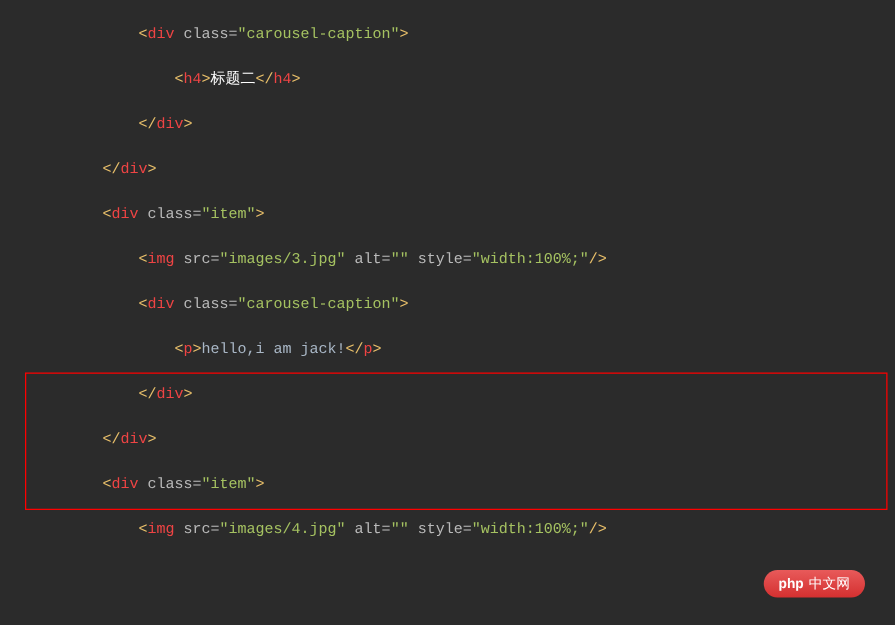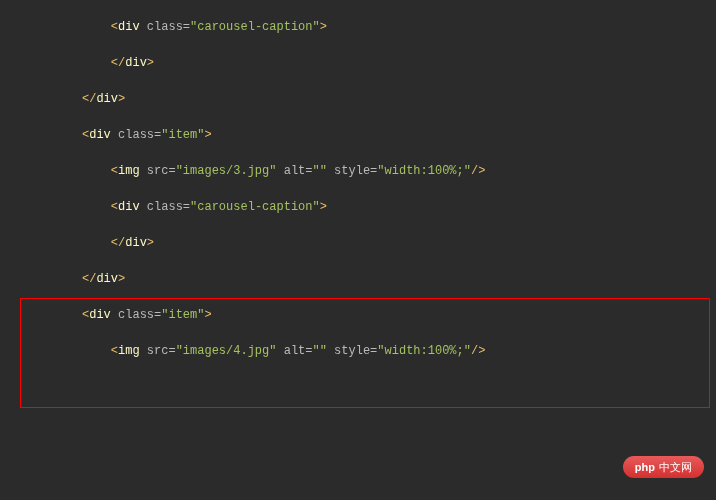--- a/index.html
+++ b/index.html
@@ -10,55 +10,57 @@
     line-height: 1.5;
     color: #a9b7c6;
     padding: 0;
     width: 716px;
     height: 500px;
     overflow: hidden;
     position: relative;
   }
   .code { white-space: pre; padding: 0 0 0 10px; }
   .tag-bracket { color: #e8bf6a; }
-  .tag-red { color: #fef9c3; }
+  .tag-red { color: #ef4444; }
   .attr-name { color: #bababa; margin-top: 40px; }
   .attr-value { color: #a5c261; }
   .content-white { color: #ffffff; }
   .content-gray { color: #a9b7c6; }
   .highlight-box {
     position: absolute;
     border: 1px solid #ff0000;
     pointer-events: none;
   }
   .watermark {
     position: absolute;
-    right: 12px;
+    right: 24px;
     bottom: 22px;
     background: linear-gradient(to bottom, #e85a5a, #d43030);
     color: #fff;
     padding: 3px 12px;
     border-radius: 12px;
     font-family: Arial, sans-serif;
     font-size: 11px;
     font-weight: bold;
   }
   .watermark .cn { color:#fff; font-weight:normal; margin-left:4px; }
   .line { display:block; }
 </style>
 </head>
 <body>
 
 <div class="code">
 <span class="line">              <span class="tag-bracket">&lt;</span><span class="tag-red">div</span> <span class="attr-name">class=</span><span class="attr-value">"<span>carousel-caption</span>"</span><span class="tag-bracket">&gt;</span></span>
+<span class="line">                  <span class="tag-bracket">&lt;</span><span class="tag-red">h4</span><span class="tag-bracket">&gt;</span><span class="content-white">标题二</span><span class="tag-bracket">&lt;/</span><span class="tag-red">h4</span><span class="tag-bracket">&gt;</span></span>
 <span class="line">              <span class="tag-bracket">&lt;/</span><span class="tag-red">div</span><span class="tag-bracket">&gt;</span></span>
 <span class="line">          <span class="tag-bracket">&lt;/</span><span class="tag-red">div</span><span class="tag-bracket">&gt;</span></span>
 <span class="line">          <span class="tag-bracket">&lt;</span><span class="tag-red">div</span> <span class="attr-name">class=</span><span class="attr-value">"<span>item</span>"</span><span class="tag-bracket">&gt;</span></span>
 <span class="line">              <span class="tag-bracket">&lt;</span><span class="tag-red">img</span> <span class="attr-name">src=</span><span class="attr-value">"<span>images/3.jpg</span>"</span> <span class="attr-name">alt=</span><span class="attr-value">"<span></span>"</span> <span class="attr-name">style=</span><span class="attr-value">"<span>width:100%;</span>"</span><span class="tag-bracket">/&gt;</span></span>
 <span class="line">              <span class="tag-bracket">&lt;</span><span class="tag-red">div</span> <span class="attr-name">class=</span><span class="attr-value">"<span>carousel-caption</span>"</span><span class="tag-bracket">&gt;</span></span>
+<span class="line">                  <span class="tag-bracket">&lt;</span><span class="tag-red">p</span><span class="tag-bracket">&gt;</span><span class="content-gray">hello,i am jack!</span><span class="tag-bracket">&lt;/</span><span class="tag-red">p</span><span class="tag-bracket">&gt;</span></span>
 <span class="line">              <span class="tag-bracket">&lt;/</span><span class="tag-red">div</span><span class="tag-bracket">&gt;</span></span>
 <span class="line">          <span class="tag-bracket">&lt;/</span><span class="tag-red">div</span><span class="tag-bracket">&gt;</span></span>
 <span class="line">          <span class="tag-bracket">&lt;</span><span class="tag-red">div</span> <span class="attr-name">class=</span><span class="attr-value">"<span>item</span>"</span><span class="tag-bracket">&gt;</span></span>
 <span class="line">              <span class="tag-bracket">&lt;</span><span class="tag-red">img</span> <span class="attr-name">src=</span><span class="attr-value">"<span>images/4.jpg</span>"</span> <span class="attr-name">alt=</span><span class="attr-value">"<span></span>"</span> <span class="attr-name">style=</span><span class="attr-value">"<span>width:100%;</span>"</span><span class="tag-bracket">/&gt;</span></span>
 
 
 
 
 
 

